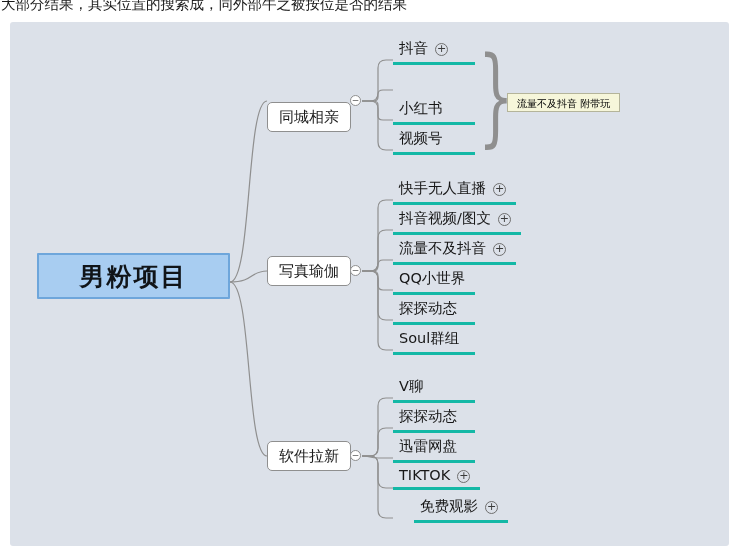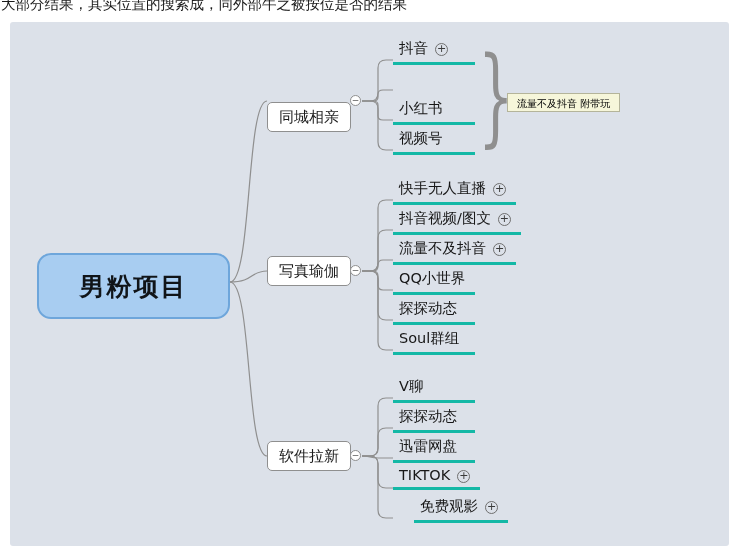--- a/index.html
+++ b/index.html
@@ -3,23 +3,23 @@
 <meta charset="utf-8">
 <style>
   html,body { margin:0; padding:0; background:#fff; }
   body { font-family:"DejaVu Sans","Liberation Sans",sans-serif; }
   .screen { position:relative; width:738px; height:554px; background:#fff; overflow:hidden; }
   .top-line { position:absolute; top:-5px; left:1px; font-size:14.5px; color:#1a1a1a; white-space:nowrap; }
   .canvas { position:absolute; left:10px; top:22px; width:719px; height:524px;
             background:var(--canvas-bg,#dce1e9); border-radius:3px; }
   svg.wires { position:absolute; left:0; top:0; }
   .wire { stroke:var(--connector,#8f8f8f); fill:none; stroke-width:1.2; }
-  .root { position:absolute; left:27px; top:231px; width:193px; height:66px;
+  .root { position:absolute; left:27px; top:231px; width:193px; height:46px;
           background:var(--root-fill,#a8cdf1); border:2px solid var(--root-border,#6ea6db);
-          border-radius:14px; display:flex; align-items:center; justify-content:center;
+          border-radius:1px; display:flex; align-items:center; justify-content:center;
           font-size:25px; font-weight:bold; color:#101418; letter-spacing:2px; box-sizing:border-box; }
   .branch { position:absolute; width:84px; height:30px; background:#fff; border:1px solid #8f8f8f;
             border-radius:5px; display:flex; align-items:center; justify-content:center;
             font-size:15px; color:#1c1c1c; box-sizing:border-box; }
   .collapse { position:absolute; width:11px; height:11px; border:1px solid #8f8f8f; border-radius:50%;
               background:#fff; font-size:9px; line-height:9px; text-align:center; color:#555;
               box-sizing:border-box; cursor:pointer; }
   .leaf { position:absolute; min-width:82px; box-sizing:border-box; padding:0 10px 4px 6px;
           border-bottom:3px solid #14b8a6; font-size:14.5px; color:#171717; white-space:nowrap; }
   .xicon { display:inline-block; width:13px; height:13px; box-sizing:border-box; border:1px solid #6f6f6f;

